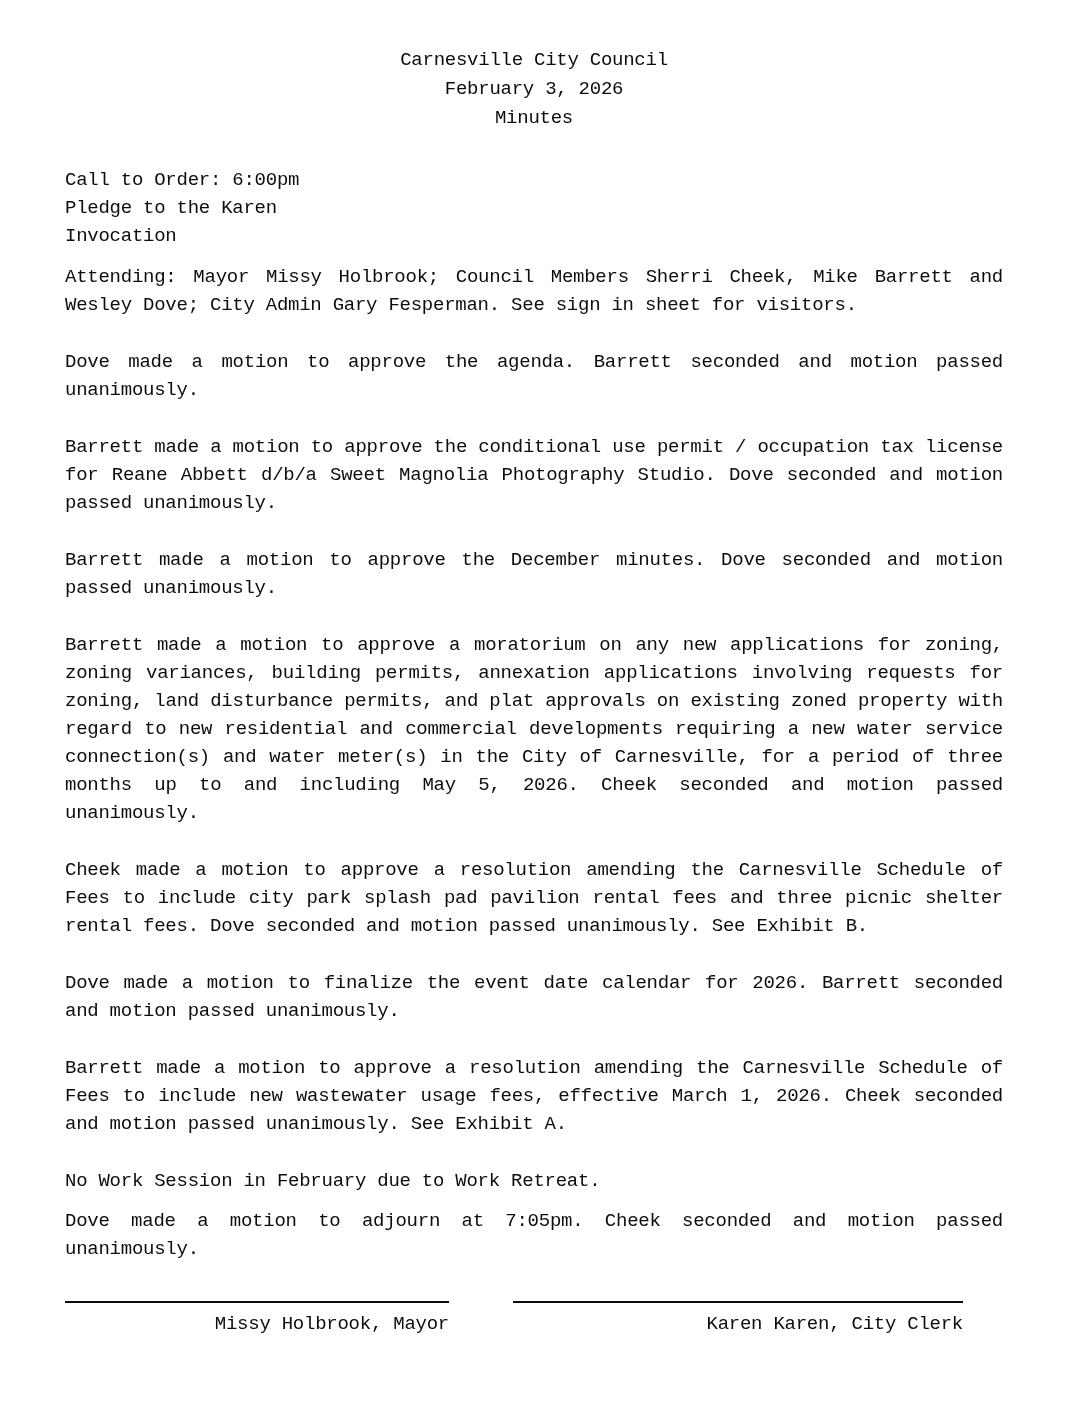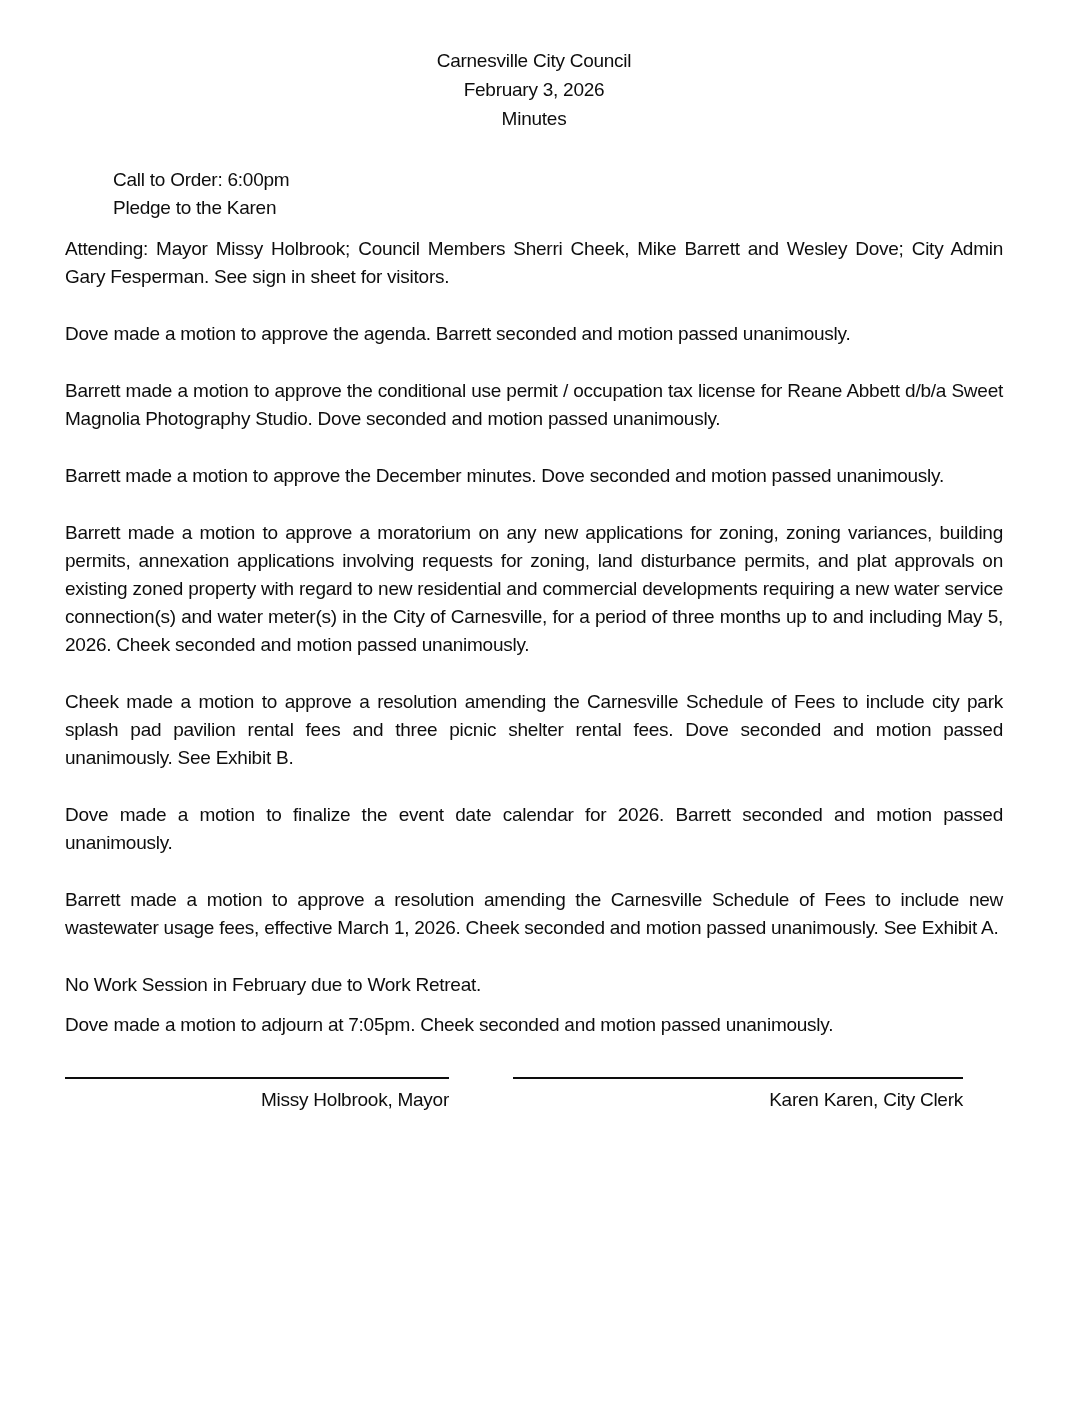--- a/index.html
+++ b/index.html
@@ -7,34 +7,33 @@
     padding: 0;
     background: #ffffff;
   }
   .page {
     position: relative;
     width: 1088px;
     height: 1408px;
     box-sizing: border-box;
     background: #ffffff;
     color: #0d0d0d;
-    font-family: Liberation Sans, sans-serif;
+    font-family: Liberation Mono, monospace;
     font-size: 19px;
     line-height: 28px;
     letter-spacing: -0.25px;
     padding: 46px 85px 0 65px;
   }
   .doc-header {
     text-align: center;
     line-height: 29px;
     margin-bottom: 33px;
   }
   .opening-block {
     margin-bottom: 13px;
-    margin-left: 48px;
   }
   .para {
     margin: 12px 0 29px 0;
     text-align: justify;
   }
   .para.tight {
     margin-bottom: 12px;
   }
   .signatures {
     display: flex;
@@ -62,20 +61,21 @@
 
   <div class="doc-header">
     <div>Carnesville City Council</div>
     <div>February 3, 2026</div>
     <div>Minutes</div>
   </div>
 
   <div class="opening-block">
     <div>Call to Order: 6:00pm</div>
     <div>Pledge to the Karen</div>
+    <div>Invocation</div>
   </div>
 
   <p class="para">Attending: Mayor Missy Holbrook; Council Members Sherri Cheek, Mike Barrett and Wesley Dove; City Admin Gary Fesperman.  See sign in sheet for visitors.</p>
   <p class="para">Dove made a motion to approve the agenda.  Barrett seconded and motion passed unanimously.</p>
   <p class="para">Barrett made a motion to approve the conditional use permit / occupation tax license for Reane Abbett d/b/a Sweet Magnolia Photography Studio.  Dove seconded and motion passed unanimously.</p>
   <p class="para">Barrett made a motion to approve the December minutes. Dove seconded and motion passed unanimously.</p>
   <p class="para">Barrett made a motion to approve a moratorium on any new applications for zoning, zoning variances, building permits, annexation applications involving requests for zoning, land disturbance permits, and plat approvals on existing zoned property with regard to new residential and commercial developments requiring a new water service connection(s) and water meter(s) in the City of Carnesville, for a period of three months up to and including May 5, 2026.  Cheek seconded and motion passed unanimously.</p>
   <p class="para">Cheek made a motion to approve a resolution amending the Carnesville Schedule of Fees to include city park splash pad pavilion rental fees and three picnic shelter rental fees.  Dove seconded and motion passed unanimously.  See Exhibit B.</p>
   <p class="para">Dove made a motion to finalize the event date calendar for 2026.  Barrett seconded and motion passed unanimously.</p>
   <p class="para">Barrett made a motion to approve a resolution amending the Carnesville Schedule of Fees to include new wastewater usage fees, effective March 1, 2026.  Cheek seconded and motion passed unanimously.  See Exhibit A.</p>

